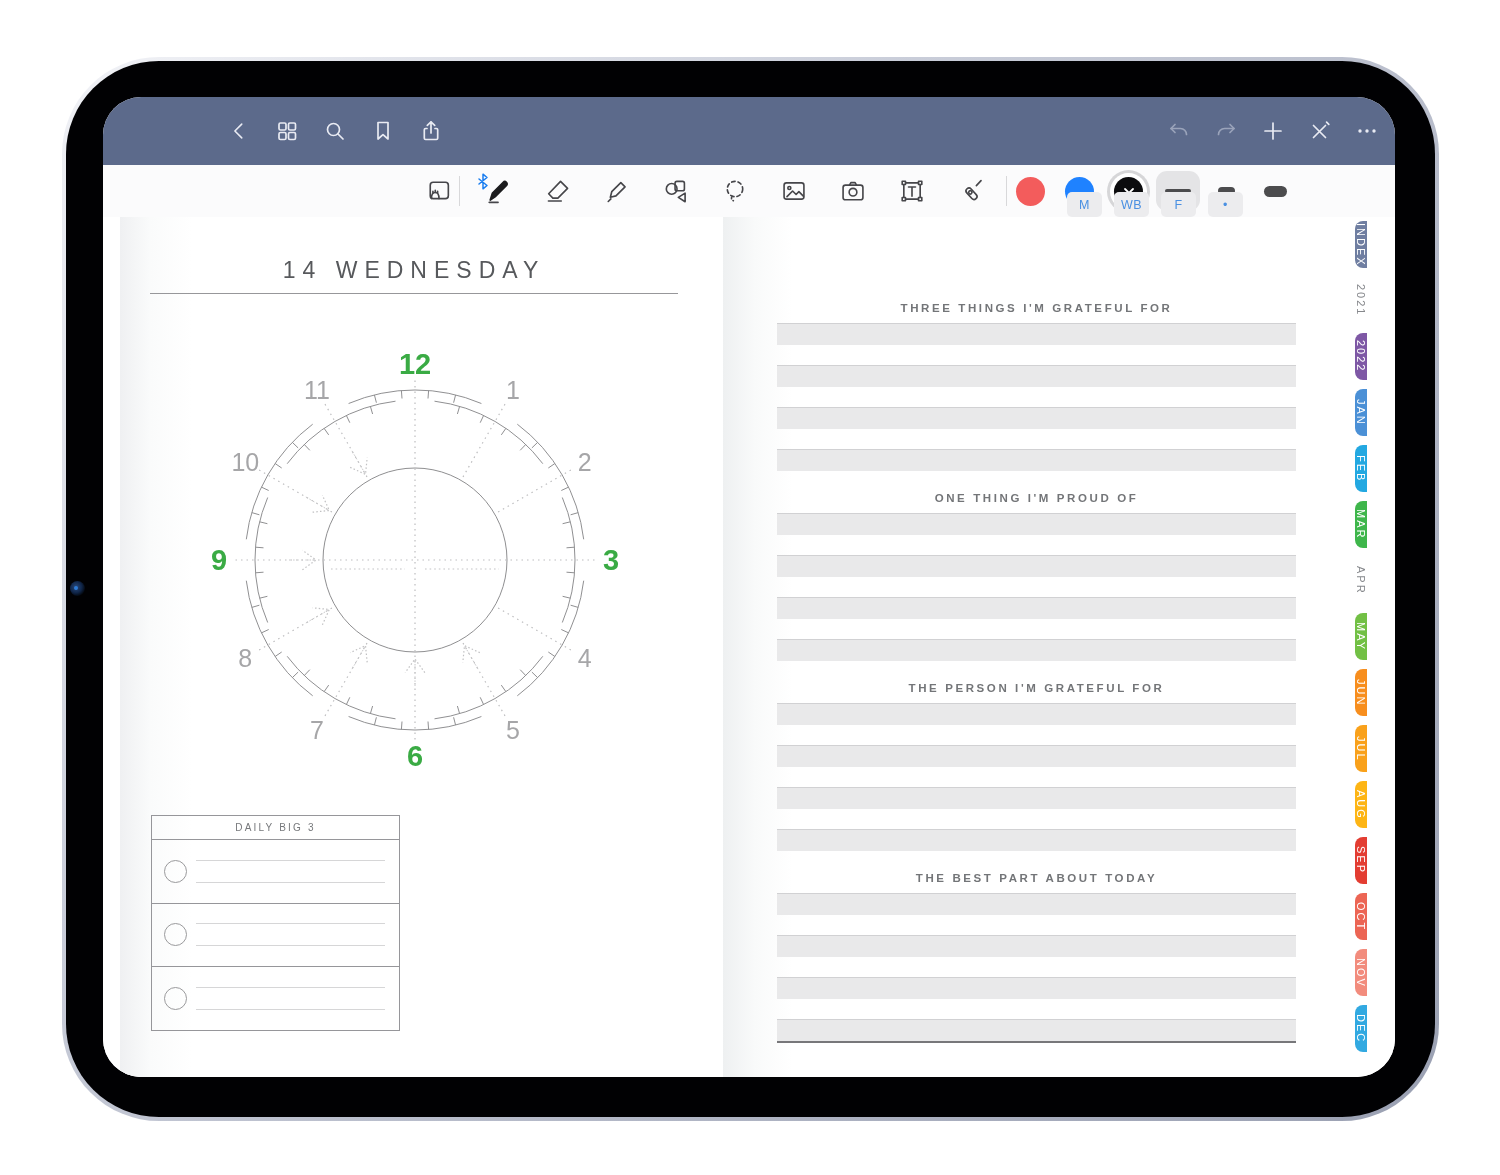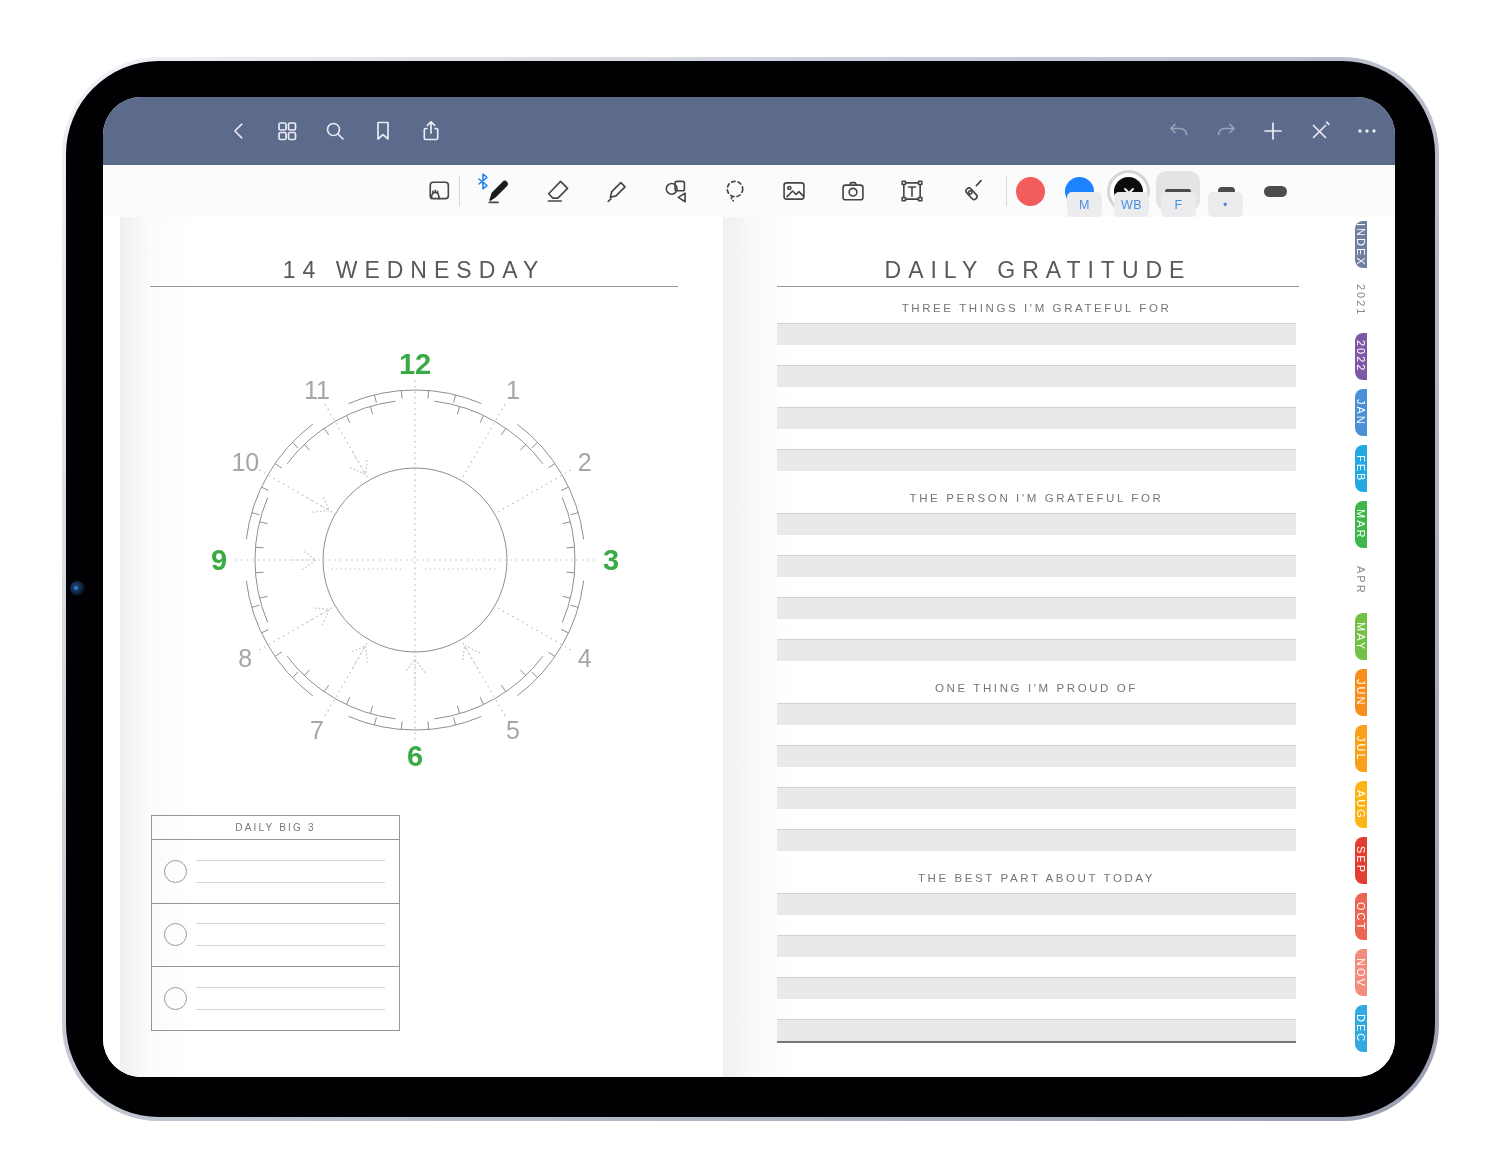--- a/index.html
+++ b/index.html
@@ -46,31 +46,31 @@
   .dash.med{width:17px;height:7.5px;}
   .dash.thick{width:23px;height:11px;}
 
   
   .content{position:absolute;left:0;top:120px;width:1292px;height:860px;background:#fff;}
   .page-left{position:absolute;left:17px;top:0;width:603px;height:860px;
              background:linear-gradient(to right,#eff0f2 0%,#fafbfb 5%,#ffffff 12%);}
   .page-right{position:absolute;left:620px;top:0;width:635px;height:860px;
               background:linear-gradient(to right,#eef0f1 0%,#f9fafa 5%,#ffffff 11%);}
   .page-title{margin:40px 45px 0 30px;text-align:center;font-size:23px;letter-spacing:7px;color:#57595c;
-              padding-bottom:2px;border-bottom:1.5px solid #97979a;white-space:nowrap;}
+              padding-bottom:9px;border-bottom:1.5px solid #97979a;white-space:nowrap;}
   .page-right .page-title{margin:40px 59px 0 54px;}
 
   .quick-links{position:absolute;top:-109px;right:53px;display:flex;gap:12px;}
   .badge{min-width:25px;height:25px;padding:0 5px;border-radius:5px;background:#ececee;color:#4a90e2;
          font-size:12.5px;display:flex;align-items:center;justify-content:center;letter-spacing:0.5px;}
 
   
   .sections{position:absolute;top:84px;left:54px;right:62px;}
   .section{margin-bottom:0;}
-  .section-title{height:14px;line-height:14px;text-align:center;font-size:11.5px;letter-spacing:2.6px;color:#737578;margin-bottom:8px;}
+  .section-title{height:14px;line-height:14px;text-align:center;font-size:11.5px;letter-spacing:2.6px;color:#737578;margin-bottom:8px;font-weight:bold;}
   .gbar{height:21px;background:#e9e9ea;border-top:1px solid #d1d1d3;margin-bottom:20px;}
   .section:last-child .gbar:last-child{border-bottom:2px solid #77777a;}
 
   
   .time-wheel{position:absolute;left:65px;top:113px;width:460px;height:460px;}
   .time-wheel text{font-family:"Liberation Sans",sans-serif;}
 
   
   .box{position:absolute;top:598px;width:249px;height:216px;border:1px solid #96969a;box-sizing:border-box;background:transparent;}
   .box.big3{left:31px;}
@@ -412,44 +412,43 @@
                 <div class="b3lines">
                   <div class="b3line"></div>
                   <div class="b3line"></div>
                 </div>
               </div>
             </div>
         </div>
       </div>
 
       <div class="page-right">
-        <div class="page-title">DAILY GRATITUDE</div>
         <div class="sections">
           <div class="quick-links">
               <div class="badge">M</div>
               <div class="badge">WB</div>
               <div class="badge">F</div>
               <div class="badge">•</div>
             </div>
         <div class="section">
               <div class="section-title">THREE THINGS I'M GRATEFUL FOR</div>
               <div class="gbar"></div>
               <div class="gbar"></div>
               <div class="gbar"></div>
               <div class="gbar"></div>
             </div>
             <div class="section">
+              <div class="section-title">ONE THING I'M PROUD OF</div>
+              <div class="gbar"></div>
+              <div class="gbar"></div>
+              <div class="gbar"></div>
+              <div class="gbar"></div>
+            </div>
+            <div class="section">
               <div class="section-title">THE PERSON I'M GRATEFUL FOR</div>
-              <div class="gbar"></div>
-              <div class="gbar"></div>
-              <div class="gbar"></div>
-              <div class="gbar"></div>
-            </div>
-            <div class="section">
-              <div class="section-title">ONE THING I'M PROUD OF</div>
               <div class="gbar"></div>
               <div class="gbar"></div>
               <div class="gbar"></div>
               <div class="gbar"></div>
             </div>
             <div class="section">
               <div class="section-title">THE BEST PART ABOUT TODAY</div>
               <div class="gbar"></div>
               <div class="gbar"></div>
               <div class="gbar"></div>

